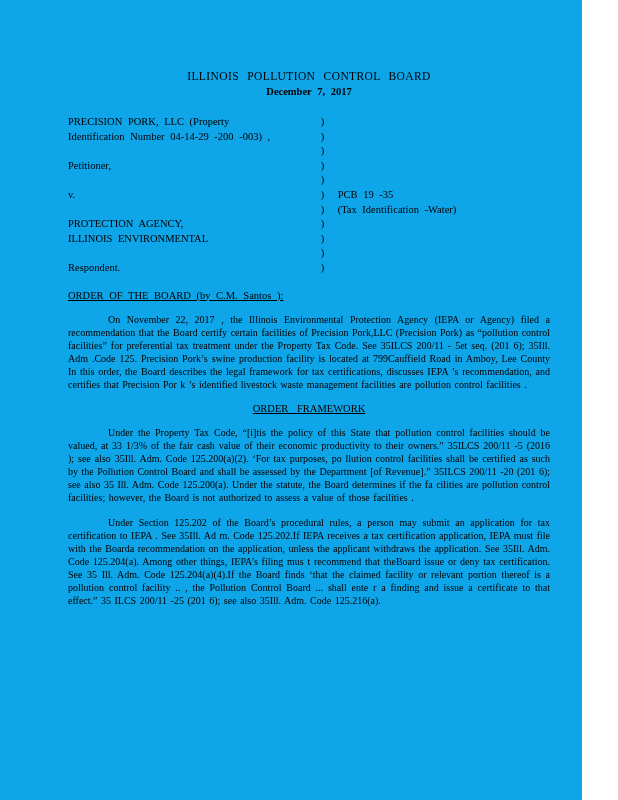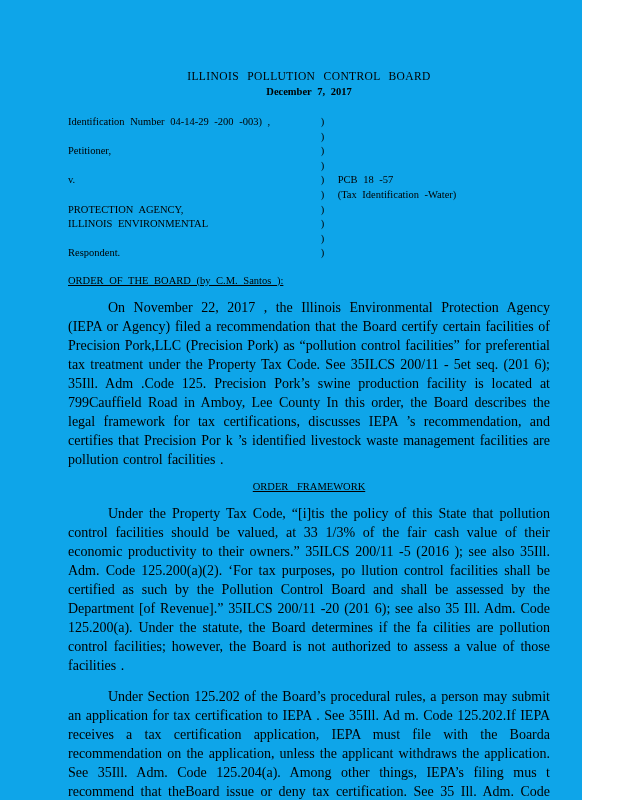--- a/index.html
+++ b/index.html
@@ -71,22 +71,22 @@
     padding-left: 36px;
     margin-left: 15px;
   }
   .order-line {
     font-size: 10.5px;
     word-spacing: 3px;
     margin: 8px 0 12px 0;
     text-decoration: underline;
   }
   p.body {
-    font-size: 14px;
-    line-height: 19px;
+    font-size: 10px;
+    line-height: 13px;
     text-align: justify;
     margin: 0 0 12px 0;
     text-indent: 40px;
     word-spacing: 1px;
   }
   .section-head {
     text-align: center;
     font-size: 10.5px;
     margin: 4px 0 12px 0;
   }
@@ -99,20 +99,25 @@
 <body>
 
 <div class="page">
   <div class="content">
 
     <div class="court-title">ILLINOIS   POLLUTION    CONTROL    BOARD</div>
     <div class="court-date">December     7, 2017</div>
 
     <table class="caption">
       <tbody>
+          <tr>
+        <td class="cap-left">PRECISION    PORK,  LLC (Property</td>
+        <td class="cap-paren">)</td>
+        <td class="cap-right"></td>
+      </tr>
       <tr>
         <td class="cap-left">Identification    Number   04-14-29 -200 -003) ,</td>
         <td class="cap-paren">)</td>
         <td class="cap-right"></td>
       </tr>
       <tr>
         <td class="cap-left">&nbsp;</td>
         <td class="cap-paren">)</td>
         <td class="cap-right"></td>
       </tr>
@@ -122,21 +127,21 @@
         <td class="cap-right"></td>
       </tr>
       <tr>
         <td class="cap-left">&nbsp;</td>
         <td class="cap-paren">)</td>
         <td class="cap-right"></td>
       </tr>
       <tr>
         <td class="cap-left indent-party">v.</td>
         <td class="cap-paren">)</td>
-        <td class="cap-right">PCB  18 -57</td>
+        <td class="cap-right">PCB  19 -35</td>
       </tr>
       <tr>
         <td class="cap-left">&nbsp;</td>
         <td class="cap-paren">)</td>
         <td class="cap-right">(Tax  Identification    -Water)</td>
       </tr>
       <tr>
         <td class="cap-left">PROTECTION     AGENCY,</td>
         <td class="cap-paren">)</td>
         <td class="cap-right"></td>

